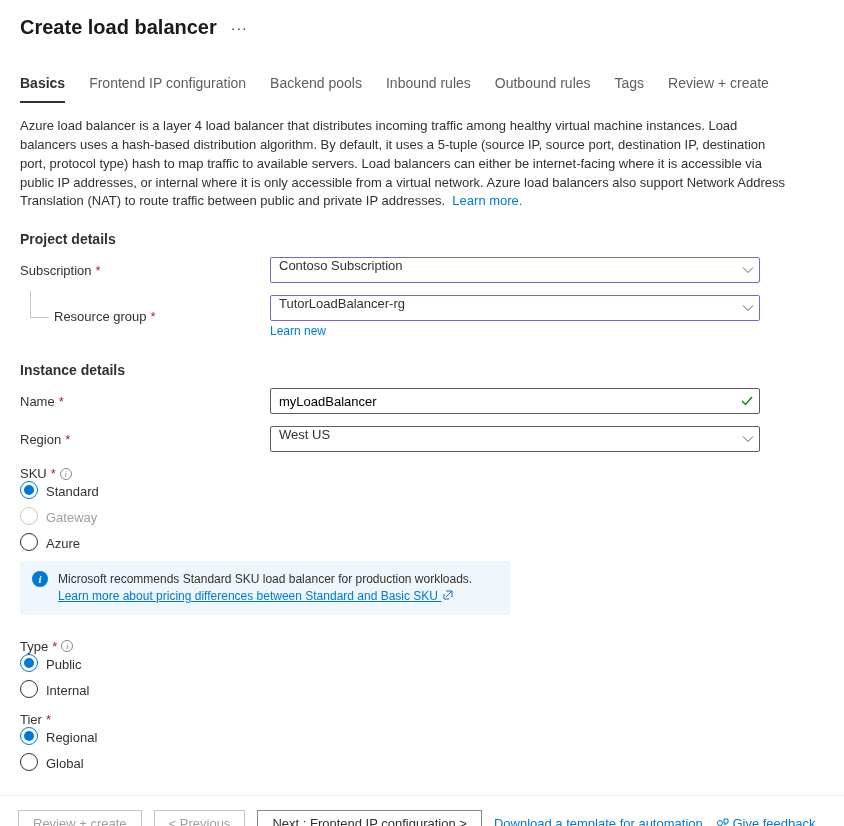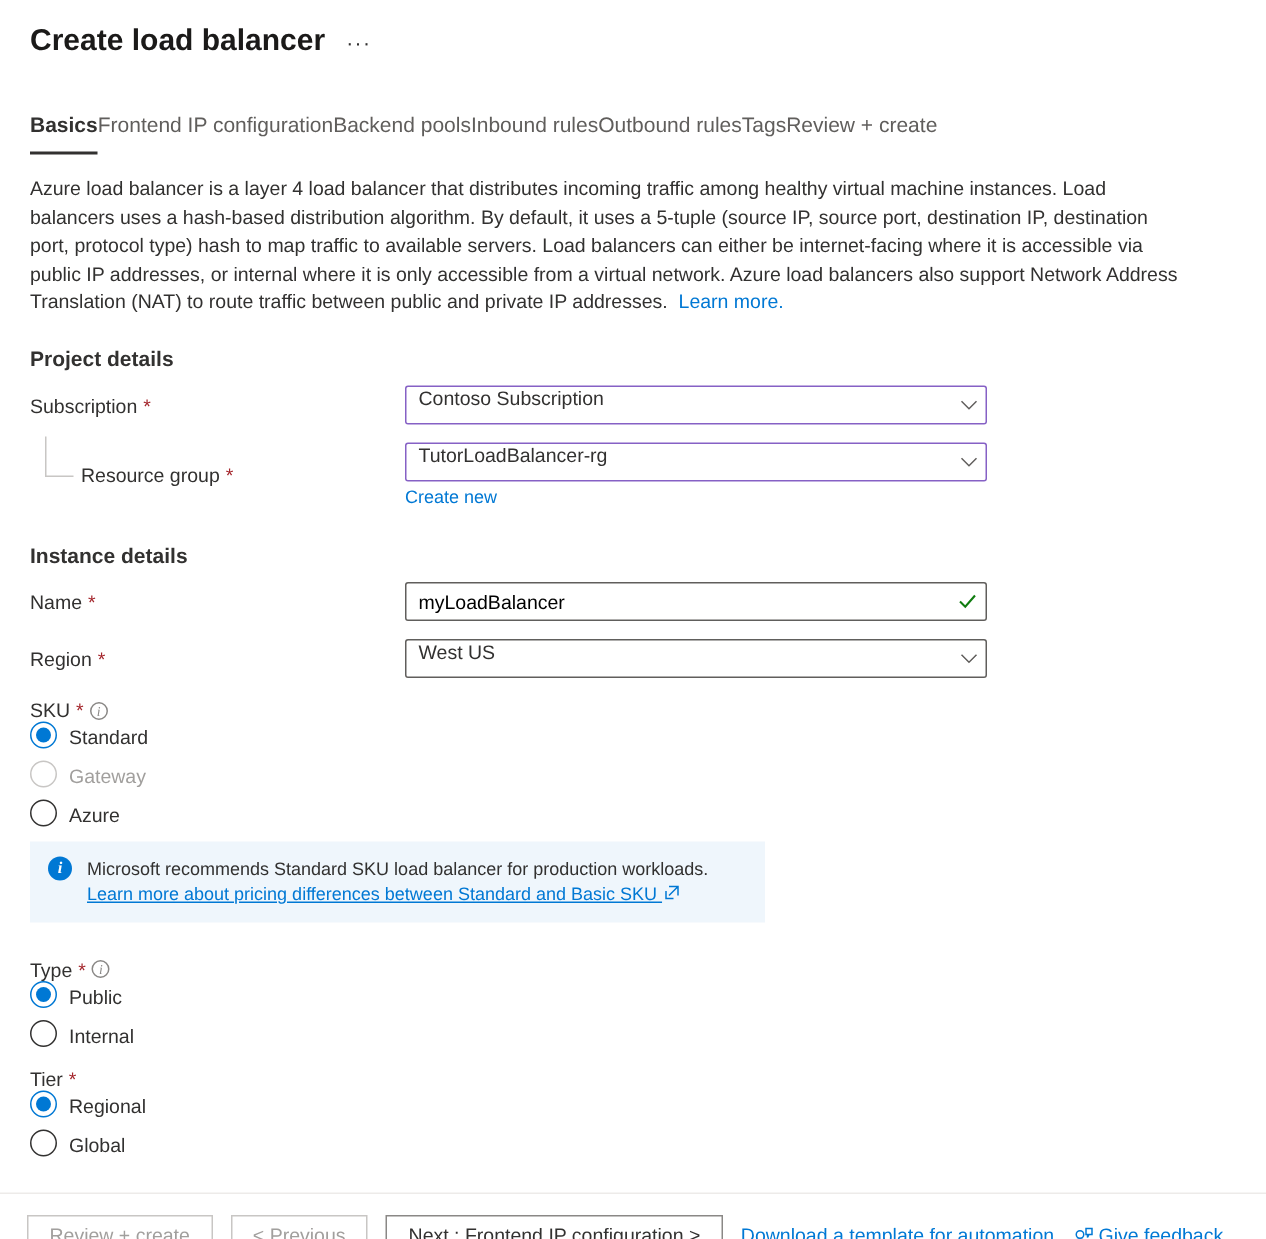--- a/index.html
+++ b/index.html
@@ -34,20 +34,21 @@
   }
   .ellipsis {
     color: var(--text);
     font-size: 14px;
     letter-spacing: 1px;
     cursor: pointer;
     padding: 2px;
   }
   .tabs {
     display: flex;
+    gap: 24px;
     border-bottom: 0;
     margin-bottom: 8px;
   }
   .tab {
     padding: 6px 0 10px 0;
     font-size: 14px;
     color: var(--tab-inactive);
     cursor: pointer;
     border-bottom: 2px solid transparent;
   }
@@ -105,21 +106,21 @@
     border-radius: 50%;
     display: inline-flex;
     align-items: center;
     justify-content: center;
     font-size: 9px;
     color: var(--grey);
     cursor: default;
     font-style: italic;
     font-family: Georgia, serif;
   }
-  .input-col { width: 388px; }
+  .input-col { width: 490px; }
   .select, .text-input {
     width: 100%;
     height: 26px;
     border: 1px solid var(--border);
     border-radius: 2px;
     padding: 0 24px 0 8px;
     font-size: 13px;
     font-family: inherit;
     background: #fff;
     position: relative;
@@ -277,21 +278,21 @@
     </div>
     <div class="input-col">
       <div class="highlight field">
         <div class="select">TutorLoadBalancer-rg</div>
         <span class="select-chevron">
           <svg viewBox="0 0 12 12">
               <path d="M1 3.5 L6 8.5 L11 3.5" fill="none" stroke="#605E5C" stroke-width="1"></path>
             </svg>
         </span>
       </div>
-      <span class="sm-link">Create new</span>
+      <span class="sm-link">Learn new</span>
     </div>
   </div>
 
   <div class="section-title" style="margin-top:24px">Instance details</div>
 
   <div class="form-row">
     <div class="label-col">
       <span>Name</span>
       <span class="required-star">*</span>
     </div>

